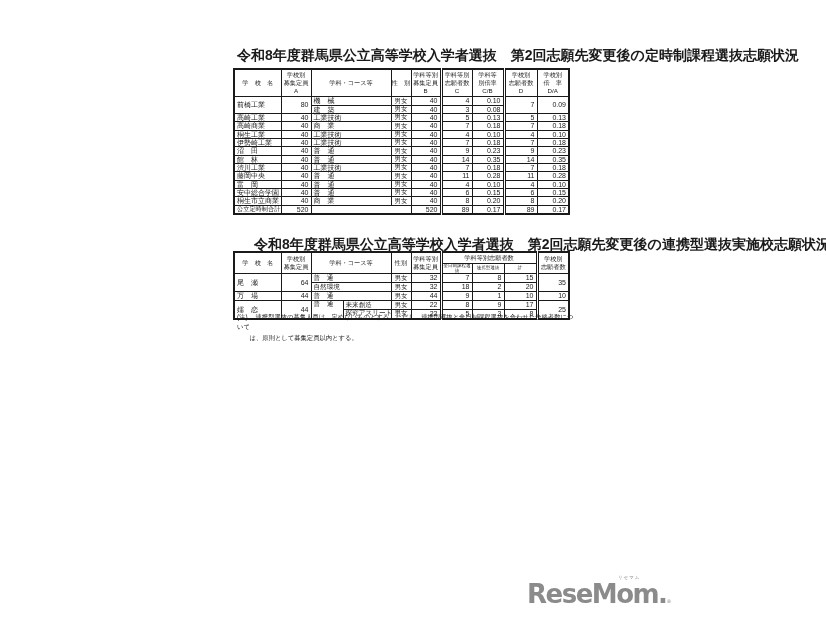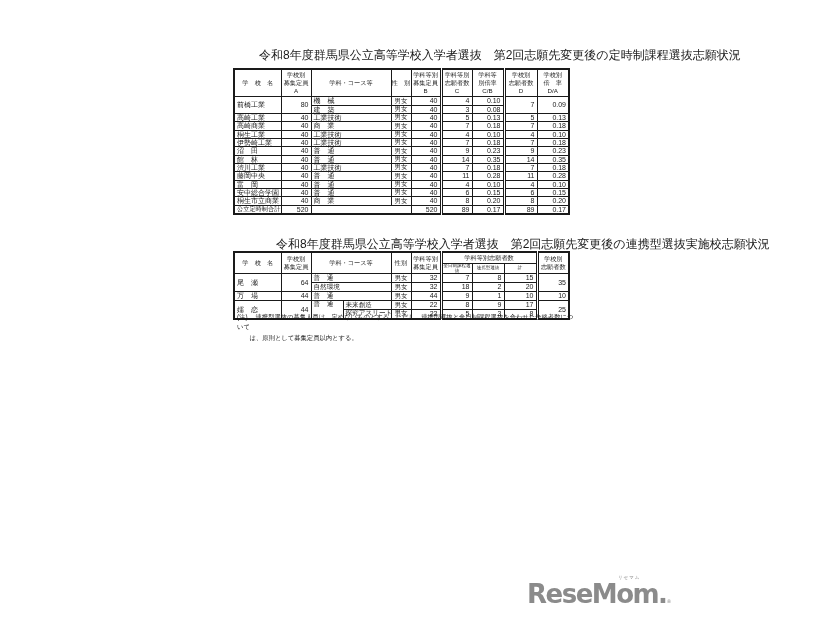--- a/index.html
+++ b/index.html
@@ -5,26 +5,25 @@
   * { margin:0; padding:0; box-sizing:border-box; }
   html,body { width:826px; height:620px; background:#ffffff; }
   body {
     position:relative;
     font-family:"Liberation Sans","DejaVu Sans",sans-serif;
     color:#111;
     overflow:hidden;
   }
   .title {
     position:absolute;
-    font-size:12px;
-    font-weight:normal;
+    font-size:14px;
+    font-weight:bold;
     white-space:nowrap;
     letter-spacing:0;
     color:#1a1a1a;
-    margin-left:22px;
   }
   #title1 { left:237px; top:47px; }
   #title2 { left:254px; top:236px; }
 
   table {
     position:absolute;
     left:233px;
     border-collapse:collapse;
     table-layout:fixed;
     border:2px solid #1a1a1a;

